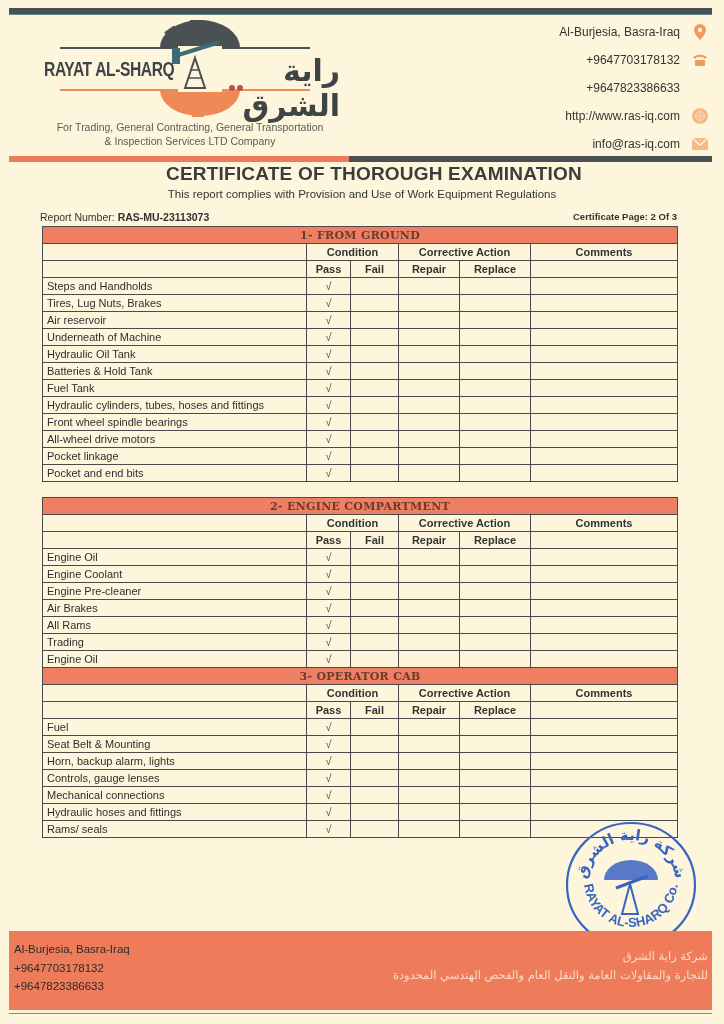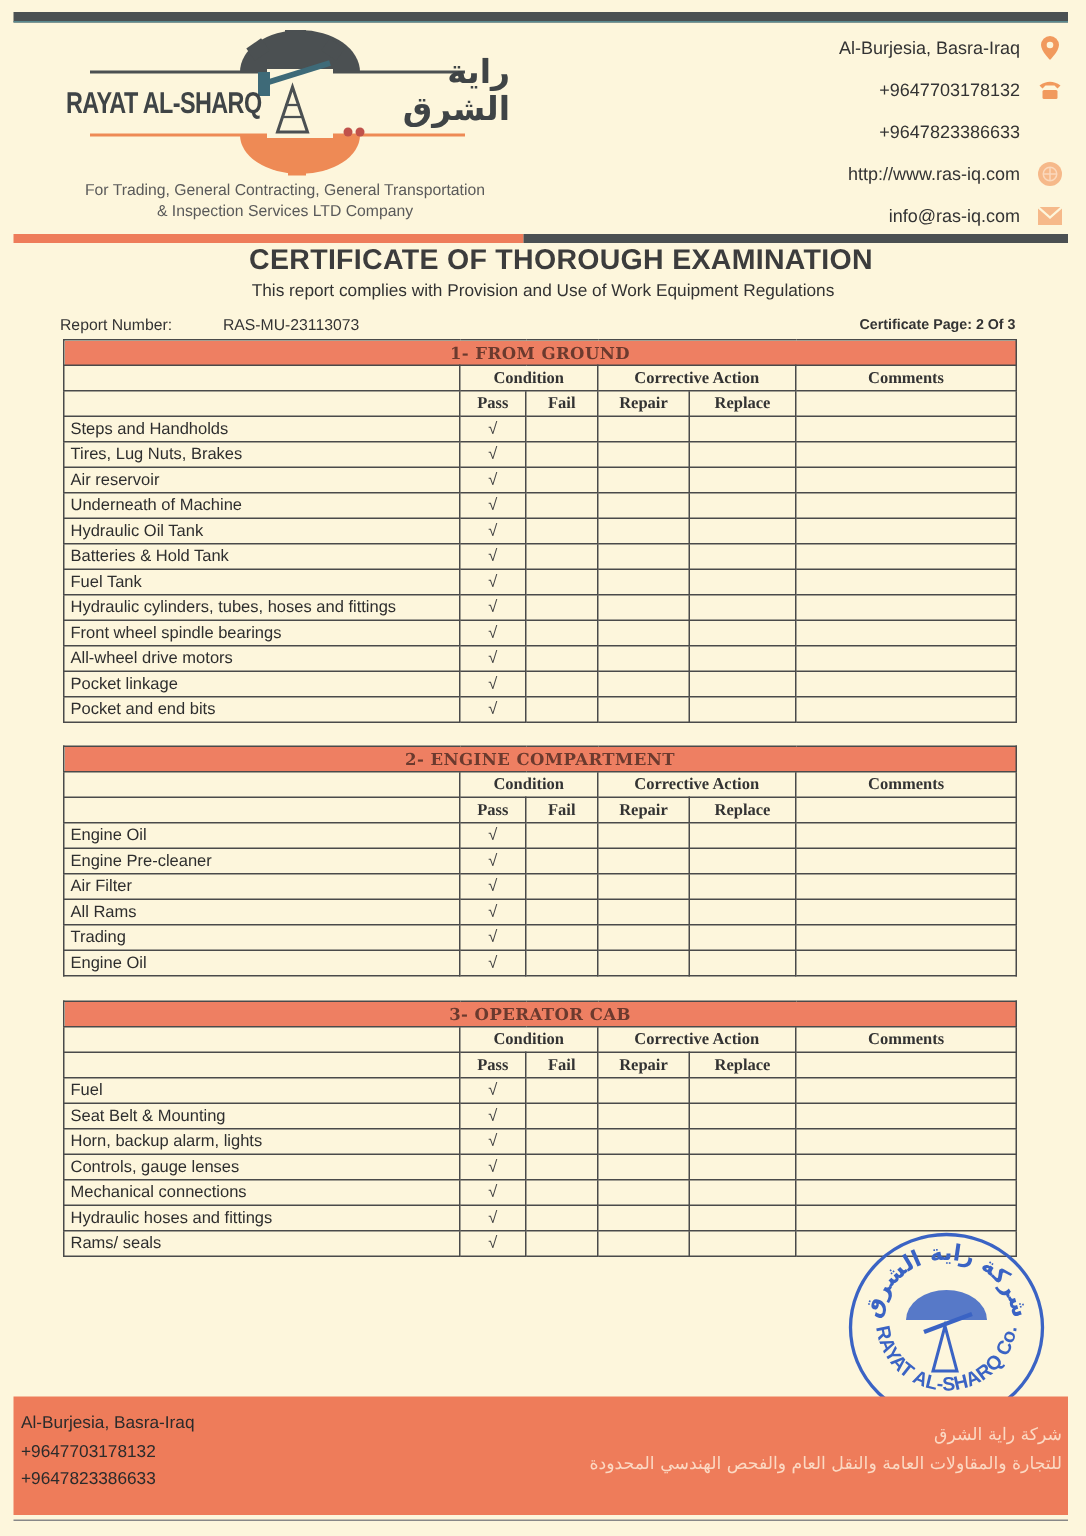--- a/index.html
+++ b/index.html
@@ -7,39 +7,39 @@
     width: 724px; height: 1024px; position: relative; overflow: hidden;
     background: #fdf6dc;
     font-family: "Liberation Sans", "DejaVu Sans", sans-serif;
     color: #2b2b2b;
   }
   .abs { position: absolute; }
   .topbar { left: 9px; top: 8px; width: 703px; height: 6px; background: #4b5052; border-bottom: 1px solid #5a8a8f; }
   
   .logo { left: 40px; top: 18px; width: 300px; height: 100px; }
   .logo-text-en { left: 4px; top: 40px; font-family: "Liberation Sans", sans-serif; font-weight: bold; font-size: 20px; letter-spacing: -0.5px; color: #3f4446; transform: scaleX(0.78); transform-origin: left center; }
-  .logo-text-ar { left: 196px; top: 18px; font-family: "DejaVu Sans", sans-serif; font-weight: bold; font-size: 22px; color: #3f4446; direction: rtl; }
+  .logo-text-ar { left: 196px; top: 35px; font-family: "DejaVu Sans", sans-serif; font-weight: bold; font-size: 30px; color: #3f4446; direction: rtl; }
   .tagline { left: 30px; top: 120px; width: 320px; text-align: center; font-size: 10.5px; color: #5a5a5a; line-height: 14px; }
   
   .contact { right: 16px; top: 18px; width: 300px; }
   .contact-row { display: flex; justify-content: flex-end; align-items: center; height: 28px; font-size: 12px; color: #333; }
   .contact-row .ic { width: 16px; height: 16px; margin-left: 12px; display: inline-flex; align-items: center; justify-content: center; color: #f19a5e; font-size: 14px; }
   .contact-row .ic.blank { visibility: hidden; }
   .divider-left { left: 9px; top: 156px; width: 340px; height: 6px; background: #ee7c5a; }
   .divider-right { left: 349px; top: 156px; width: 363px; height: 6px; background: #4b5052; }
   .title { left: 0; top: 163px; width: 724px; text-align: center; font-size: 19px; font-weight: bold; color: #3c3c3c; letter-spacing: 0.2px; margin-left: 12px; }
   .subtitle { left: 0; top: 188px; width: 724px; text-align: center; font-size: 11.5px; color: #333; }
   .report-no { left: 40px; top: 211px; font-size: 10.5px; color: #333; }
-  .report-no b { font-weight: normal; margin-left: 31px; }
+  .report-no b { font-weight: bold; }
   .cert-page { right: 47px; top: 211px; font-size: 9.5px; font-weight: bold; color: #333; }
   
   table.sheet { position: absolute; left: 42px; border-collapse: collapse; width: 635px; table-layout: fixed; }
   table.sheet td { border: 1px solid #4a4a4a; height: 16px; padding: 0 4px; font-size: 11px; line-height: 15px; white-space: nowrap; overflow: hidden; }
   .sec-head td { background: #ee7f62; text-align: center; font-family: "DejaVu Serif", serif; font-weight: bold; font-size: 11.5px; color: #6b3a2e; letter-spacing: 0.3px; margin-top: 35px; }
-  .col-head td { text-align: center; font-family: Liberation Serif, serif; font-weight: bold; font-size: 11px; color: #333; }
+  .col-head td { text-align: center; font-family: Liberation Sans, sans-serif; font-weight: bold; font-size: 11px; color: #333; }
   td.label { text-align: left; color: #2e2e2e; }
   td.check { text-align: center; font-size: 12px; color: #444; }
   
   .stamp { left: 564px; top: 818px; width: 134px; height: 134px; }
   
   .footer { left: 9px; top: 931px; width: 703px; height: 79px; background: #ee7c5a; }
   .footer-left { left: 14px; top: 940px; font-size: 11.5px; color: #2b2b2b; line-height: 18.5px; }
   .footer-right { right: 16px; top: 947px; text-align: right; direction: rtl; font-family: "DejaVu Serif", serif; font-size: 11.5px; color: #fbd9c3; line-height: 19px; }
   .bottom-line { left: 9px; top: 1013px; width: 703px; height: 1px; background: #888; }
 </style>
@@ -293,29 +293,37 @@
 
       <tr>
         <td class="label">Engine Oil</td>
         <td class="check">√</td>
         <td class="check"></td>
         <td class="check"></td>
         <td class="check"></td>
         <td></td>
       </tr>
       <tr>
+        <td class="label">Engine Coolant</td>
+        <td class="check">√</td>
+        <td class="check"></td>
+        <td class="check"></td>
+        <td class="check"></td>
+        <td></td>
+      </tr>
+      <tr>
         <td class="label">Engine Pre-cleaner</td>
         <td class="check">√</td>
         <td class="check"></td>
         <td class="check"></td>
         <td class="check"></td>
         <td></td>
       </tr>
       <tr>
-        <td class="label">Air Filter</td>
+        <td class="label">Air Brakes</td>
         <td class="check">√</td>
         <td class="check"></td>
         <td class="check"></td>
         <td class="check"></td>
         <td></td>
       </tr>
       <tr>
         <td class="label">All Rams</td>
         <td class="check">√</td>
         <td class="check"></td>

